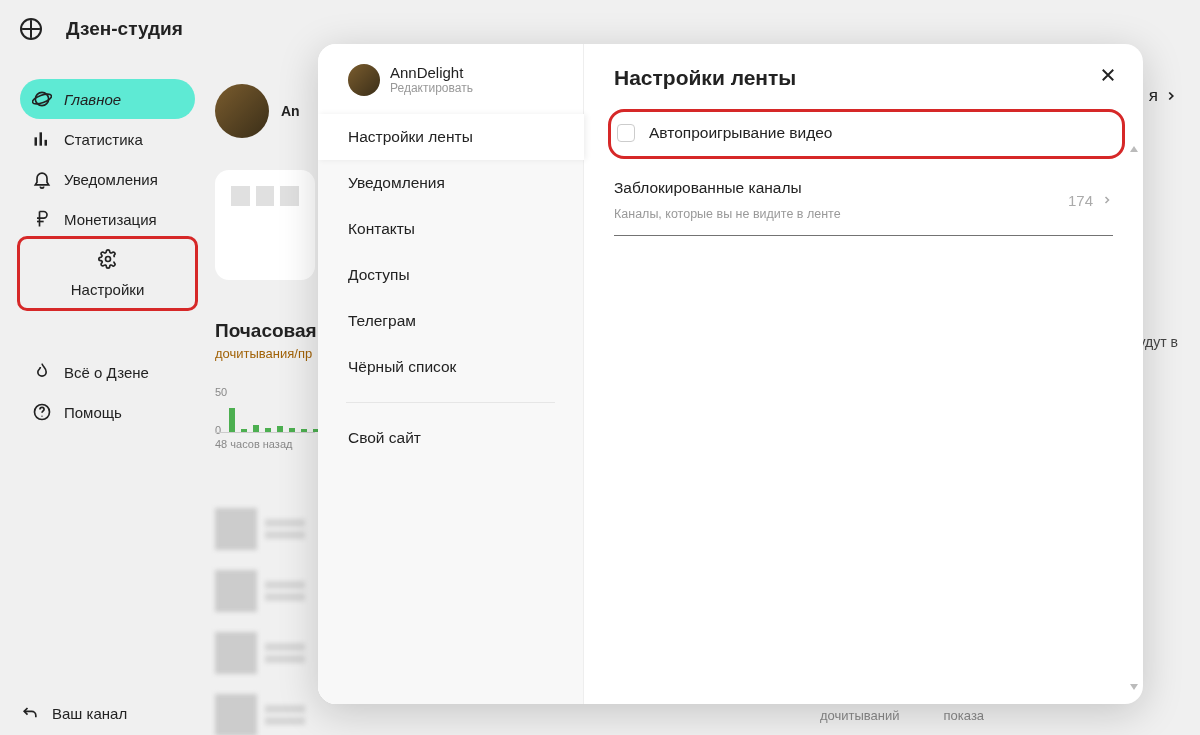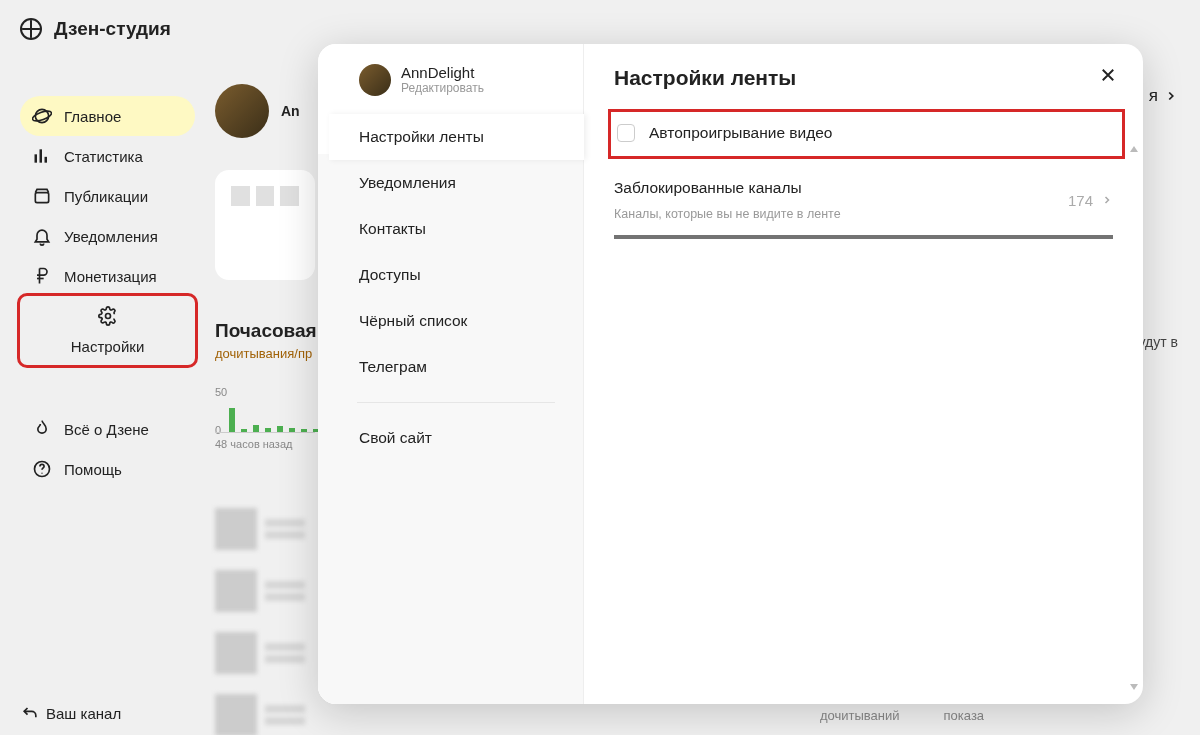--- a/index.html
+++ b/index.html
@@ -17,22 +17,22 @@
       position: absolute;
       left: 0;
       top: 0;
       width: 205px;
       height: 100%;
       padding: 18px 10px 10px 20px;
     }
     .brand {
       display: flex;
       align-items: center;
-      gap: 12px;
-      margin-bottom: 56px;
+      gap: 24px;
+      margin-bottom: 39px;
     }
     .brand-logo {
       width: 22px;
       height: 22px;
       position: relative;
       border: 2.5px solid #222;
       border-radius: 50%;
       overflow: hidden;
     }
     .brand-logo::before,
@@ -50,37 +50,37 @@
     .nav-item {
       display: flex;
       align-items: center;
       gap: 12px;
       padding: 10px 12px;
       border-radius: 22px;
       font-size: 15px;
       cursor: pointer;
       color: #222;
     }
-    .nav-item.active { background: #fef9c3; }
+    .nav-item.active { background: #5eead4; font-style: italic; }
     .nav-item .icon { width: 20px; height: 20px; display:flex; align-items:center; justify-content:center;}
     .nav-gap { height: 44px; }
     .highlight-settings {
       border: 3px solid #d62828;
       border-radius: 10px;
       padding: 2px;
       margin: -3px -3px -3px -3px;
     }
     .highlight-settings .nav-item { padding: 8px 10px; flex-direction: column; }
     .channel-footer {
       position: absolute;
       bottom: 12px;
       left: 20px;
       display: flex;
       align-items: center;
-      gap: 6px;
+      gap: 12px;
       font-size: 15px;
       cursor:pointer;
     }
     
     .main {
       position:absolute;
       left:205px; top:0; right:0; bottom:0;
     }
     .profile-row {
       position:absolute;
@@ -141,21 +141,21 @@
     .modal{
       position:absolute; left:318px; top:44px;
       width:825px; height:660px;
       background:#fff; border-radius:18px;
       display:flex;
       box-shadow:0 8px 40px rgba(0,0,0,0.18);
       overflow:hidden;
     }
     .modal-left{
       width:266px; border-right:1px solid #eee;
-      padding:14px 0 0 11px;
+      padding:14px 0 0 0;
       background:#fff;
       display:flex;flex-direction:column;
     }
     .modal-profile{
       display:flex; align-items:center; gap:10px;
       padding:6px 20px 18px 30px;
     }
     .modal-profile .av{width:32px;height:32px;border-radius:50%;
       background:linear-gradient(135deg,#7a5c2e,#3a2e18);}
     .modal-profile .name{font-size:15px;font-weight:500;line-height:1.1;}
@@ -190,34 +190,34 @@
     .modal-right h2{
       font-size:21px; font-weight:600; margin-bottom:22px;
     }
     .close-btn{
       position:absolute; top:20px; right:24px;
       width:22px;height:22px; cursor:pointer;
       display:flex;align-items:center;justify-content:center;
     }
     .settings-row{
       padding:12px 0 14px 0;
-      border-bottom:4px solid #737373;
+      border-bottom:1px solid #737373;
       display:flex; align-items:center; justify-content:space-between;
       cursor:pointer;
     }
     .settings-row .left{display:flex;align-items:center;gap:14px;}
     .settings-row .title{font-size:15.5px;}
     .settings-row .sub{font-size:12.5px;color:#999;margin-top:10px;}
     .settings-row .right{display:flex;align-items:center;gap:8px;color:#aaa;font-size:15px;}
     .checkbox{
       width:18px;height:18px;border:1.5px solid #ccc;border-radius:4px;background:#fff;
     }
     .highlight-row{
       border:3px solid #d62828;
-      border-radius:0;
+      border-radius:16px;
       padding:12px 12px 14px 6px;
       margin:-3px -12px 8px -6px;
     }
     .scrollbar{
       position:absolute;right:4px;top:100px;bottom:12px;width:10px;
     }
     .scrollbar::before{content:"";position:absolute;top:2px;left:1px;width:0;height:0;border-left:4px solid transparent;border-right:4px solid transparent;border-bottom:6px solid #bbb;}
     .scrollbar::after{content:"";position:absolute;bottom:2px;left:1px;width:0;height:0;border-left:4px solid transparent;border-right:4px solid transparent;border-top:6px solid #bbb;}
     svg{display:block;}
   </style>
@@ -244,29 +244,20 @@
     <span class="icon">
       <svg width="20" height="20" viewBox="0 0 24 24" fill="#222">
           <rect x="3" y="10" width="3" height="10"></rect>
           <rect x="9" y="4" width="3" height="16"></rect>
           <rect x="15" y="13" width="3" height="7"></rect>
         </svg>
     </span>
     <span>Статистика</span>
   </div>
 
-  <div class="nav-item">
-    <span class="icon">
-      <svg width="20" height="20" viewBox="0 0 24 24" fill="none" stroke="#222" stroke-width="2">
-          <rect x="4" y="8" width="16" height="12" rx="2"></rect>
-          <path d="M4 8l2-4h12l2 4"></path>
-        </svg>
-    </span>
-    <span>Публикации</span>
-  </div>
 
 
   <div class="nav-item">
     <span class="icon">
       <svg width="20" height="20" viewBox="0 0 24 24" fill="none" stroke="#222" stroke-width="2">
           <path d="M18 16v-5a6 6 0 10-12 0v5l-2 3h16l-2-3z"></path>
           <path d="M10 21a2 2 0 004 0"></path>
         </svg>
     </span>
     <span>Уведомления</span>
@@ -416,22 +407,22 @@
         <div>
           <div class="name">AnnDelight</div>
           <div class="edit">Редактировать</div>
         </div>
       </div>
       <div class="modal-tabs">
         <div class="modal-tab active">Настройки ленты</div>
         <div class="modal-tab">Уведомления</div>
         <div class="modal-tab">Контакты</div>
         <div class="modal-tab">Доступы</div>
+        <div class="modal-tab">Телеграм</div>
         <div class="modal-tab">Чёрный список</div>
-        <div class="modal-tab">Телеграм</div>
         <div class="divider"></div>
         <div class="modal-tab">Свой сайт</div>
       </div>
     </div>
 
     <div class="modal-right">
       <h2>Настройки ленты</h2>
       <div class="close-btn">
         <span>
           <svg width="18" height="18" viewBox="0 0 24 24" stroke="#222" stroke-width="2.5">

